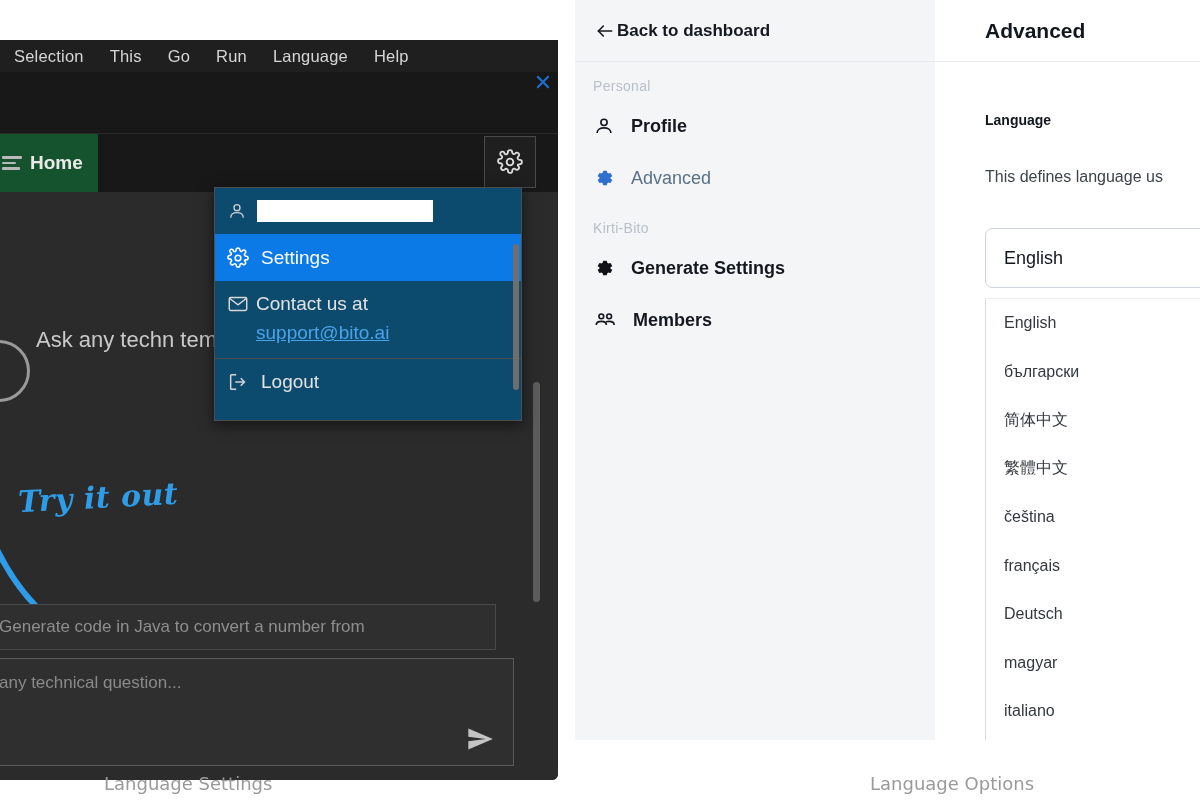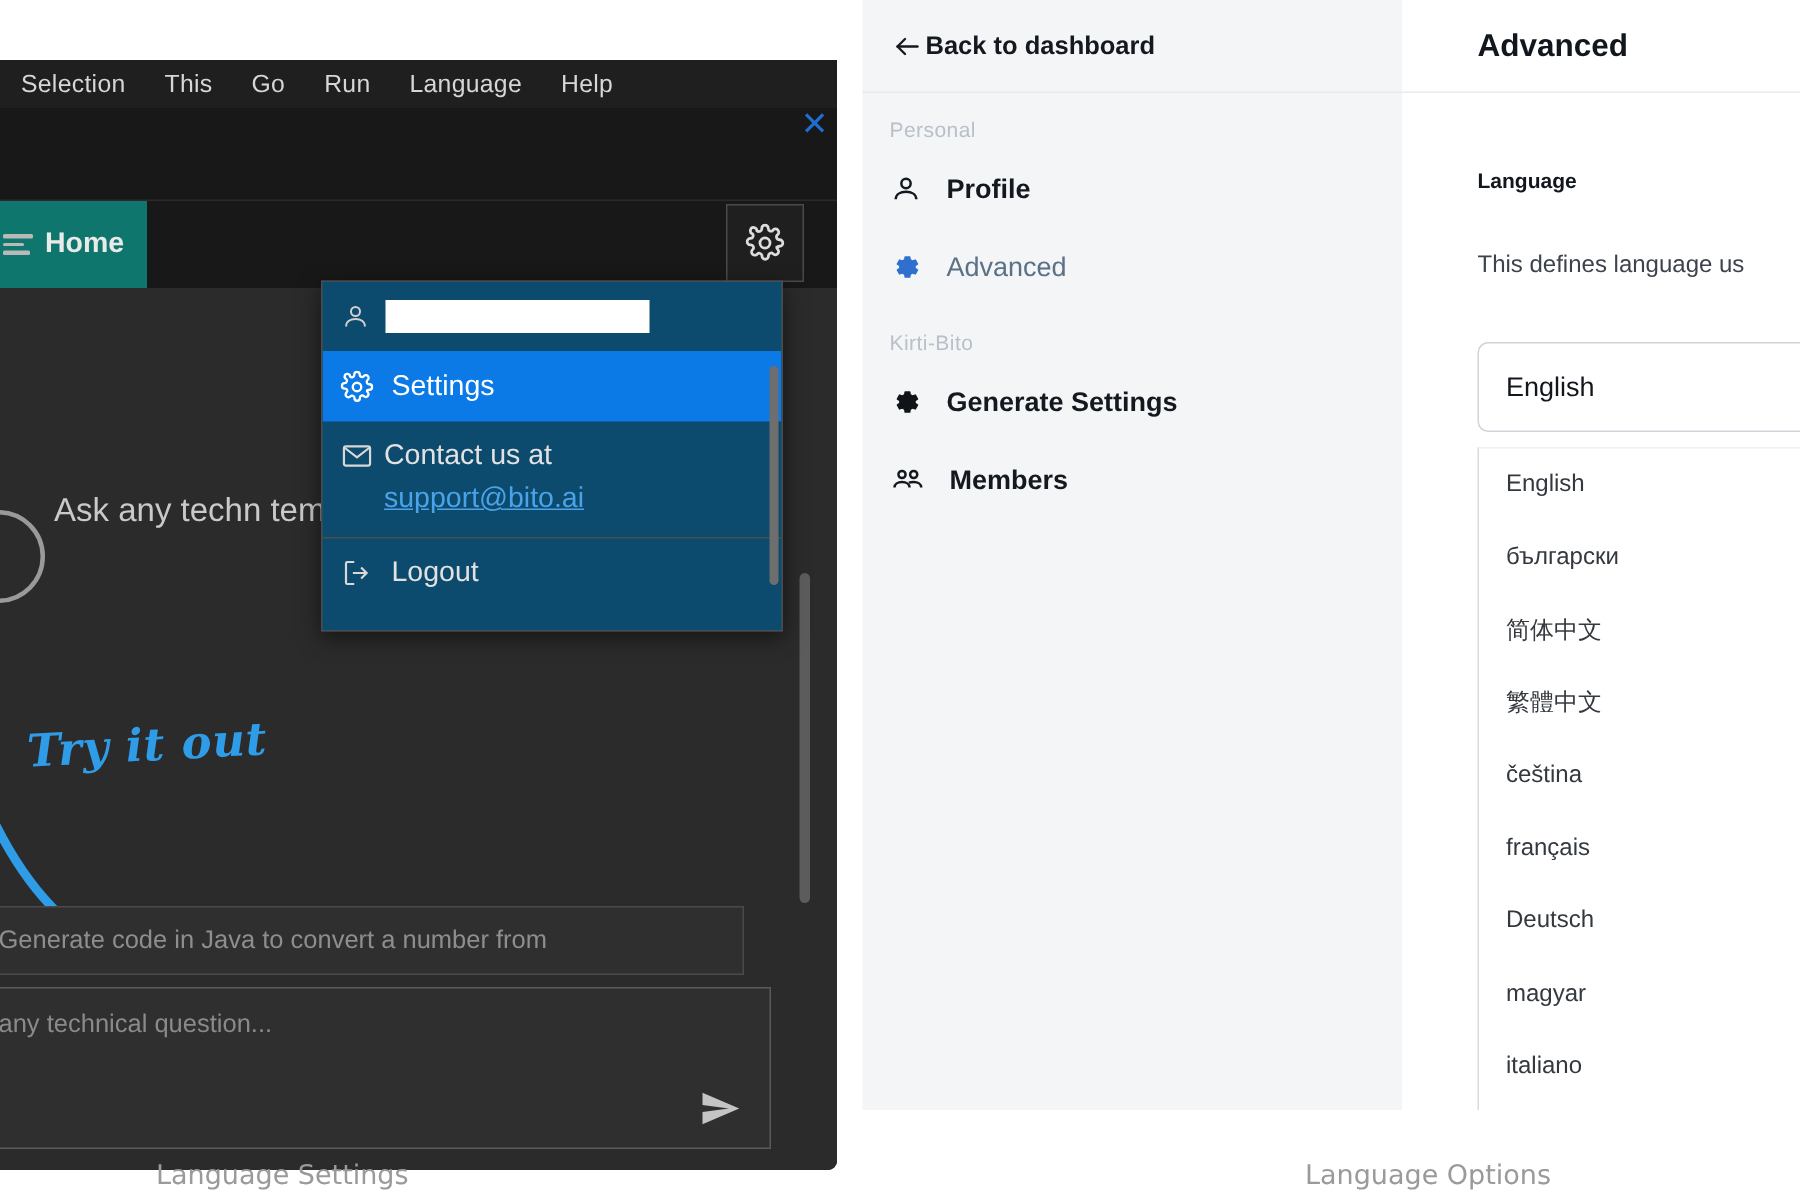--- a/index.html
+++ b/index.html
@@ -37,21 +37,21 @@
     overflow: hidden;
   }
 
   
   .ide-tabrow {
     position: absolute; left: 0; top: 94px; width: 558px; height: 58px;
     background: #181818;
   }
   .ide-tab-active {
     position: absolute; left: 0; top: 0; width: 98px; height: 58px;
-    background: #0f766e; display: flex; align-items: center; gap: 8px;
+    background: #14532d; display: flex; align-items: center; gap: 8px;
     padding-left: 2px;
   }
   .ide-tab-active .hamburger { width: 20px; height: 14px; position: relative; flex: 0 0 auto; }
   .ide-tab-active .hamburger i {
     display: block; position: absolute; left: 0; height: 2.5px; background: #b9b9b9; border-radius: 1px;
   }
   .ide-tab-active .hamburger i:nth-child(1){ top: 0;   width: 20px; }
   .ide-tab-active .hamburger i:nth-child(2){ top: 5.5px; width: 14px; }
   .ide-tab-active .hamburger i:nth-child(3){ top: 11px; width: 18px; }
   .ide-tab-label { color: #eaeaea; font-size: 19px; font-weight: bold; }

